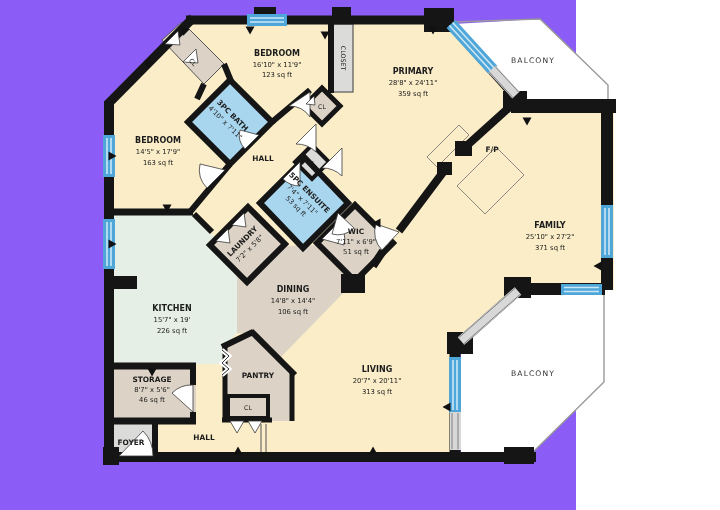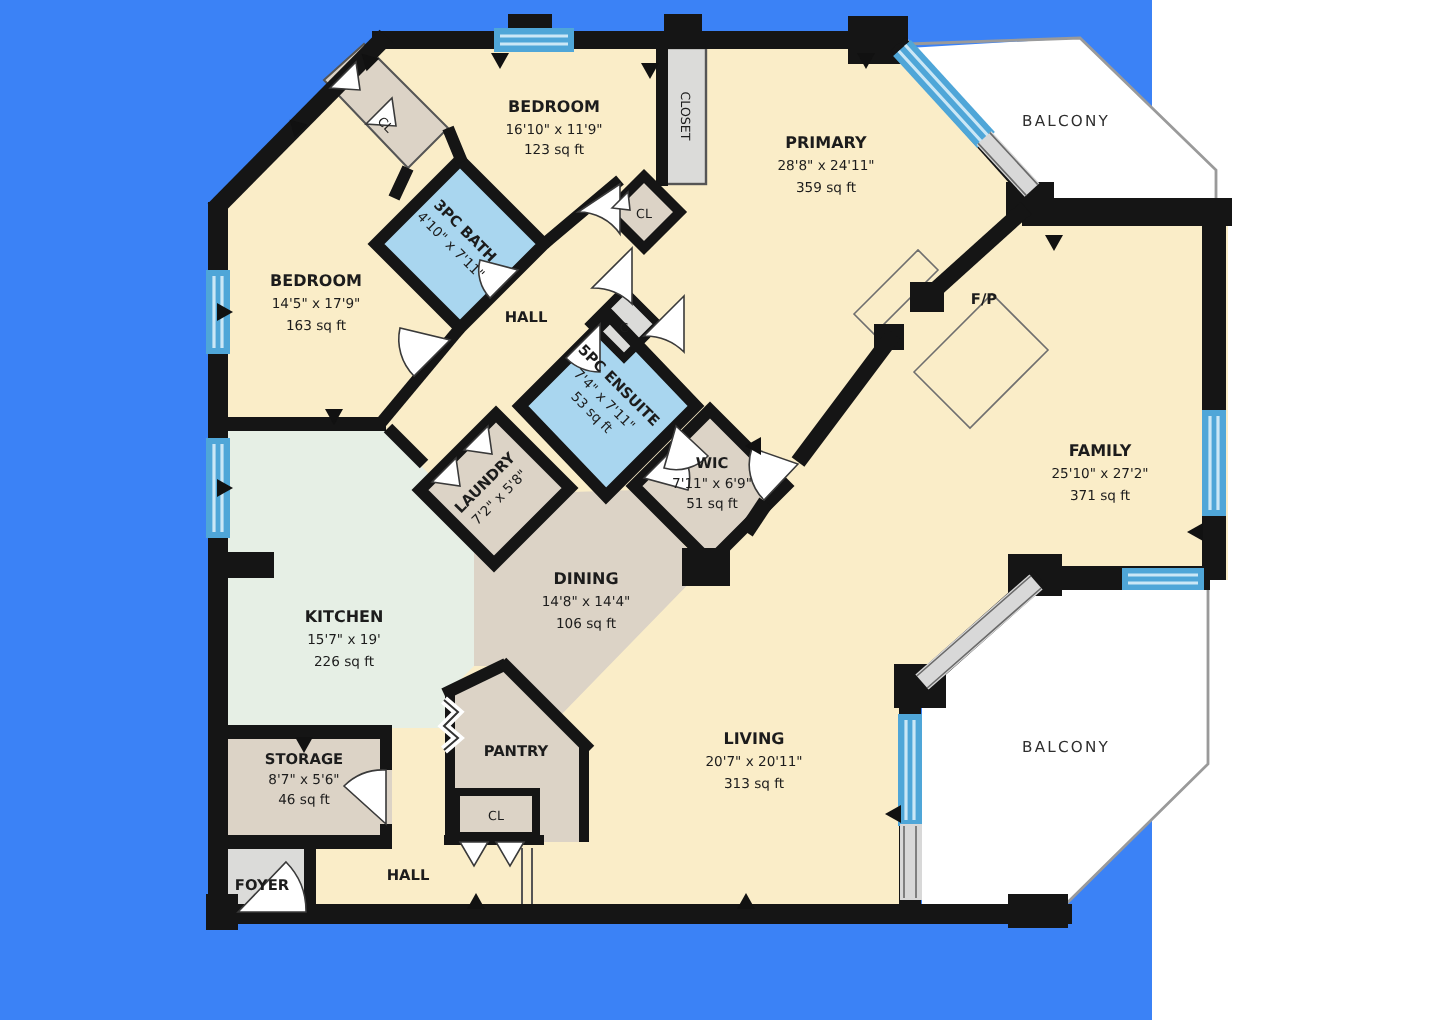--- a/index.html
+++ b/index.html
@@ -1,16 +1,16 @@
 <!DOCTYPE html>
 <html><head>
 <meta charset="utf-8">
 <style>
   html,body{margin:0;padding:0;background:#ffffff;}
-  .stage{width:576px;height:510px;position:relative;background:#3b82f6;font-family:"DejaVu Sans",sans-serif;}
+  .stage{width:576px;height:510px;position:relative;background:#8b5cf6;font-family:"DejaVu Sans",sans-serif;}
   svg text{fill:#1c1c1c;text-anchor:middle;}
   .rn{font:700 8px "DejaVu Sans",sans-serif;}
   .rn2{font:700 7.4px "DejaVu Sans",sans-serif;}
   .rd{font:400 6.8px "DejaVu Sans",sans-serif;}
   .rt{font:400 6.3px "DejaVu Sans",sans-serif;}
   .rb{font:400 7.6px "DejaVu Sans",sans-serif;letter-spacing:1.1px;fill:#2e2e2e;}
   .wall{stroke:#151515;fill:none;}
   .thin{stroke:#555;fill:none;stroke-width:1;}
   .door{fill:#ffffff;stroke:#3a3a3a;stroke-width:.8;}
   .arrow{fill:#111;}

